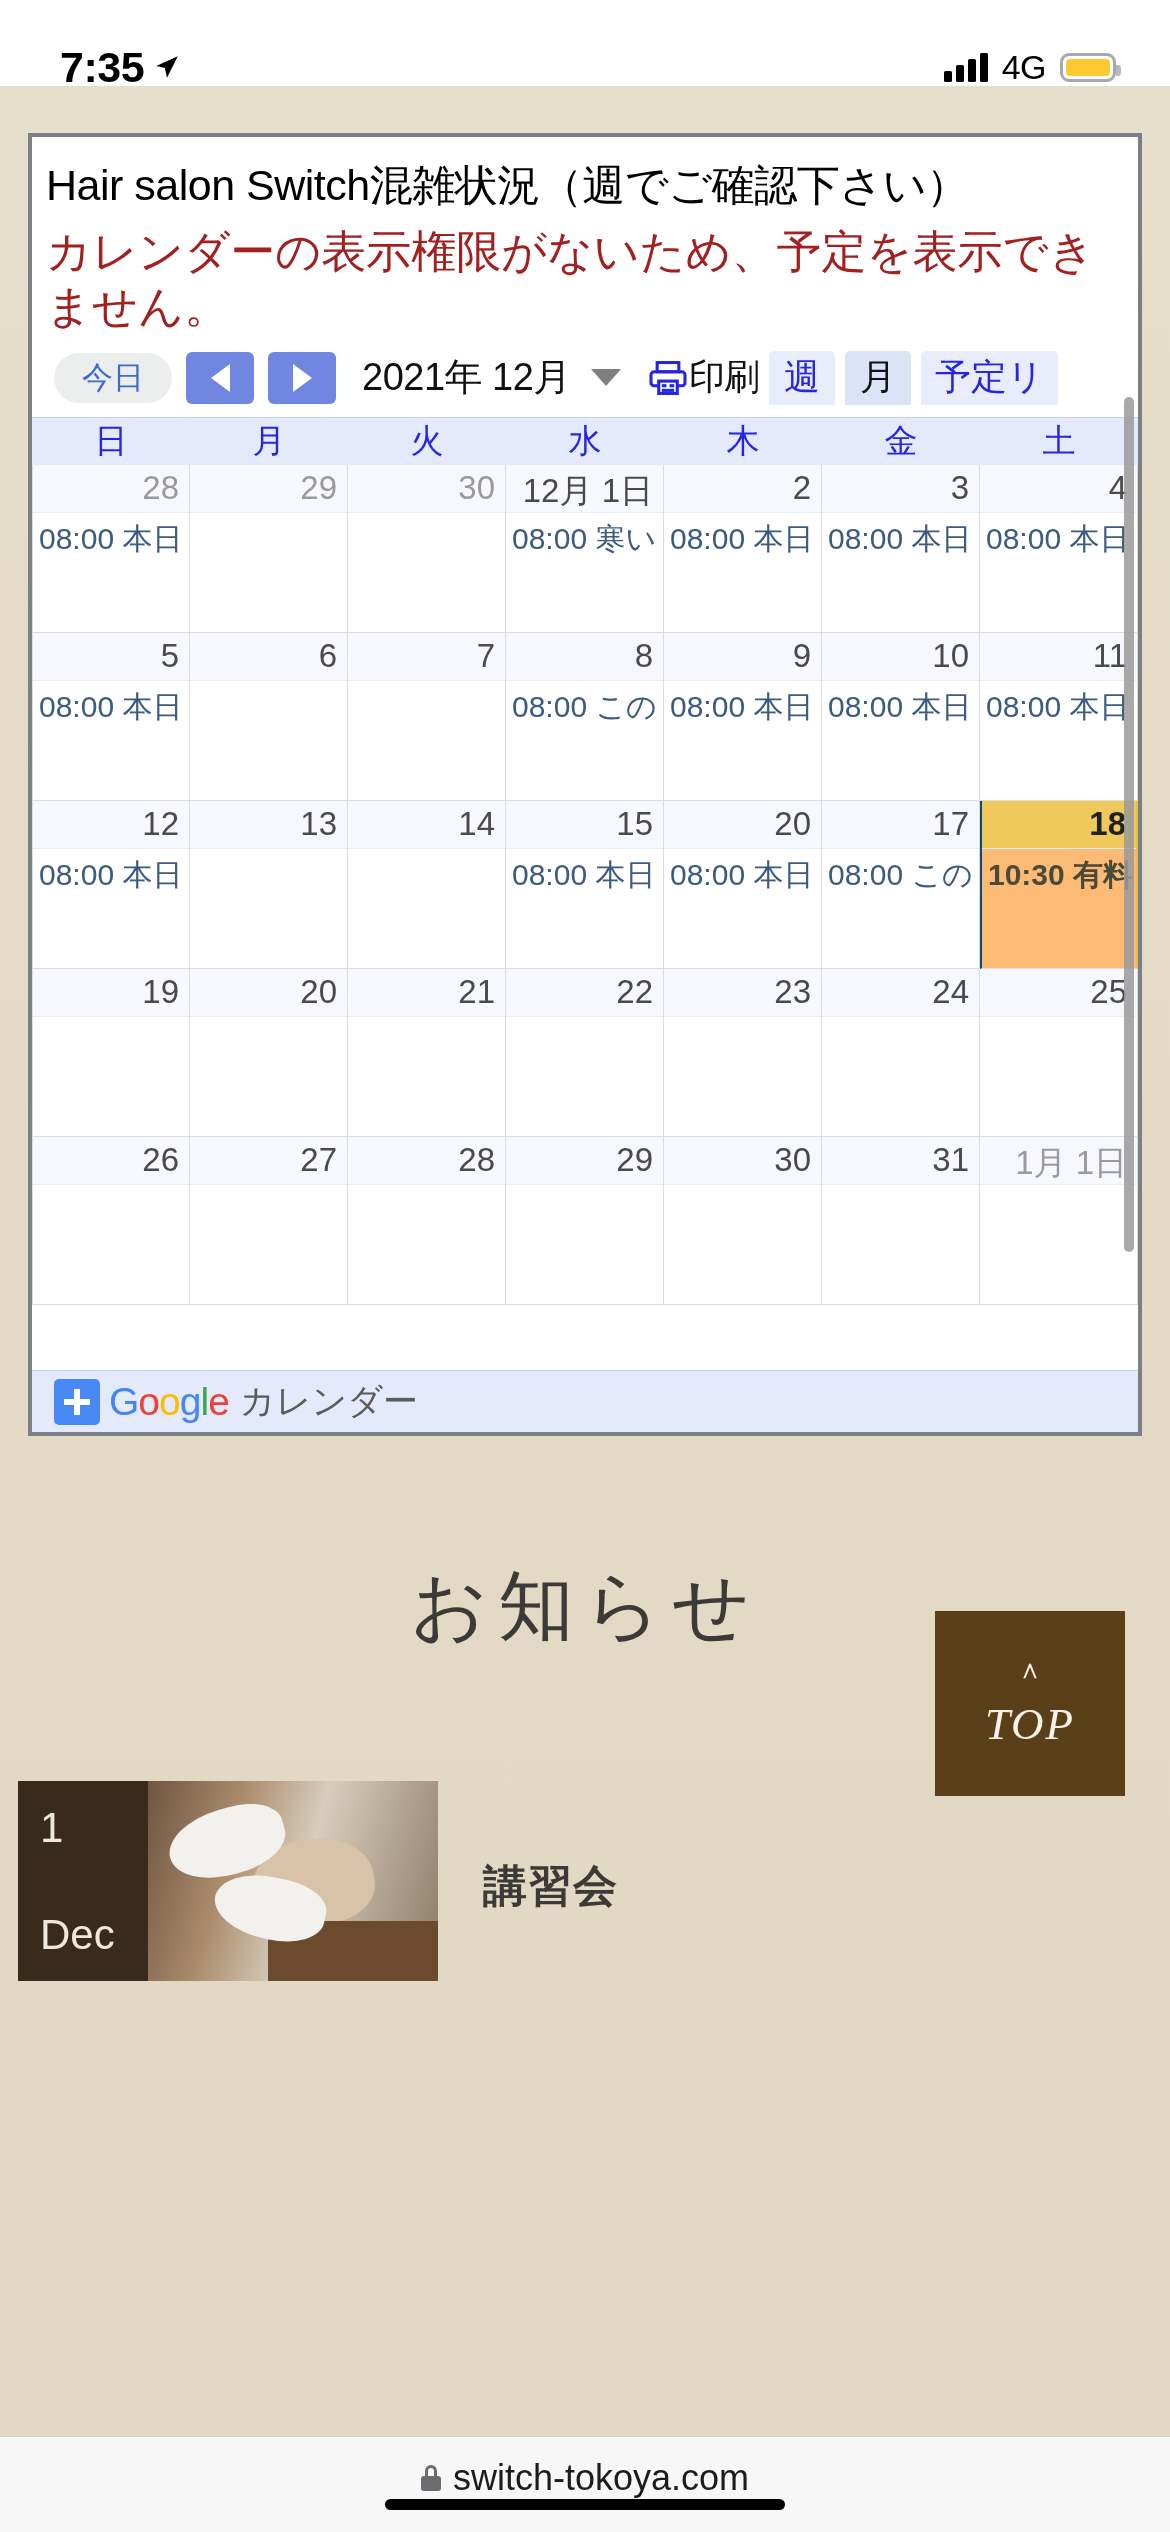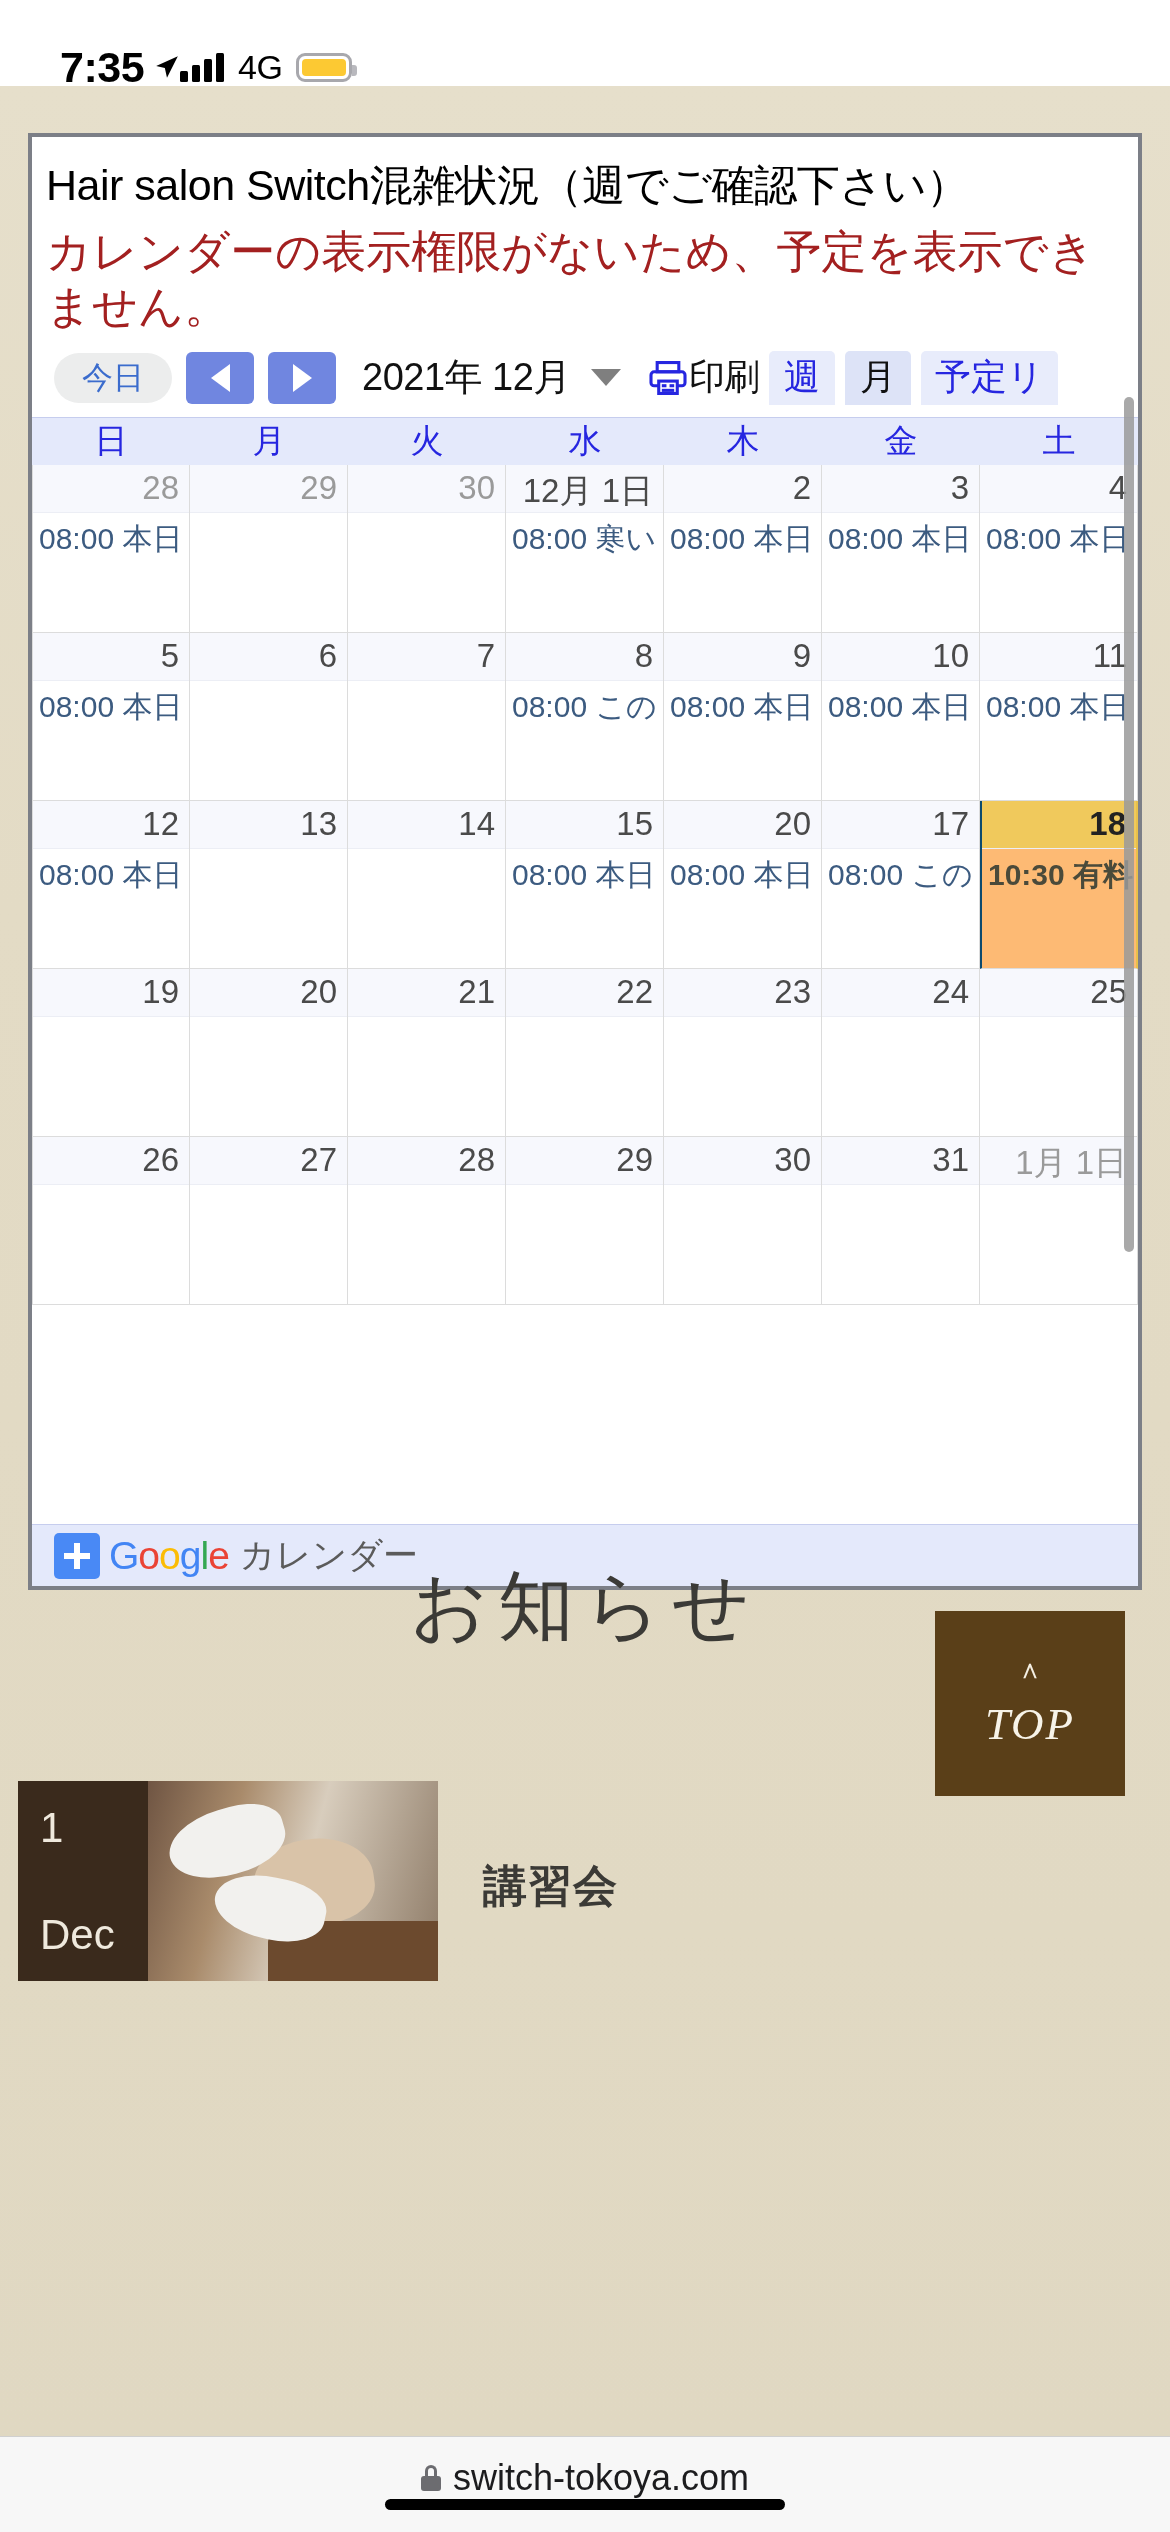--- a/index.html
+++ b/index.html
@@ -7,21 +7,21 @@
   body {
     font-family:"Liberation Sans","DejaVu Sans",sans-serif;
     background:#ffffff;
     overflow:hidden;
     position:relative;
   }
 
   
   #status-bar{
     height:108px; width:100%;
-    display:flex; align-items:center; 
+    display:flex; align-items:center; justify-content:space-between;
     padding:26px 54px 0 60px;
     background:#fff;
   }
   #status-left{ display:flex; align-items:center; gap:10px; }
   #clock{ font-size:43px; font-weight:600; letter-spacing:-0.5px; color:#000; }
   #loc-arrow{ width:26px; height:26px; }
   #status-right{ display:flex; align-items:center; gap:14px; }
   #signal{ display:flex; align-items:flex-end; gap:4px; height:30px; }
   #signal i{ display:block; width:8px; background:#000; border-radius:1.5px; }
   #signal i:nth-child(1){height:11px;} #signal i:nth-child(2){height:17px;}
@@ -39,21 +39,21 @@
     background:#e3dcc8;
   }
   #paper-bg{
     position:absolute; inset:0;
     background:
       linear-gradient(180deg,#e6dfcb 0%, #e3dbc5 35%, #e0d8c2 100%);
   }
 
   
   #gcal{
-    position:absolute; left:28px; top:47px; width:1114px; height:1457px;
+    position:absolute; left:28px; top:47px; width:1114px; height:1303px;
     background:#ffffff; border:4px solid #7c7f87;
     overflow:hidden;
   }
   #gcal-title{
     font-size:43px; color:#000; padding:20px 14px 6px 14px;
     white-space:nowrap; letter-spacing:-0.5px;
   }
   #gcal-error{
     font-family:"Liberation Serif","DejaVu Serif",serif;
     font-size:45px; color:#a32020; line-height:1.22;

